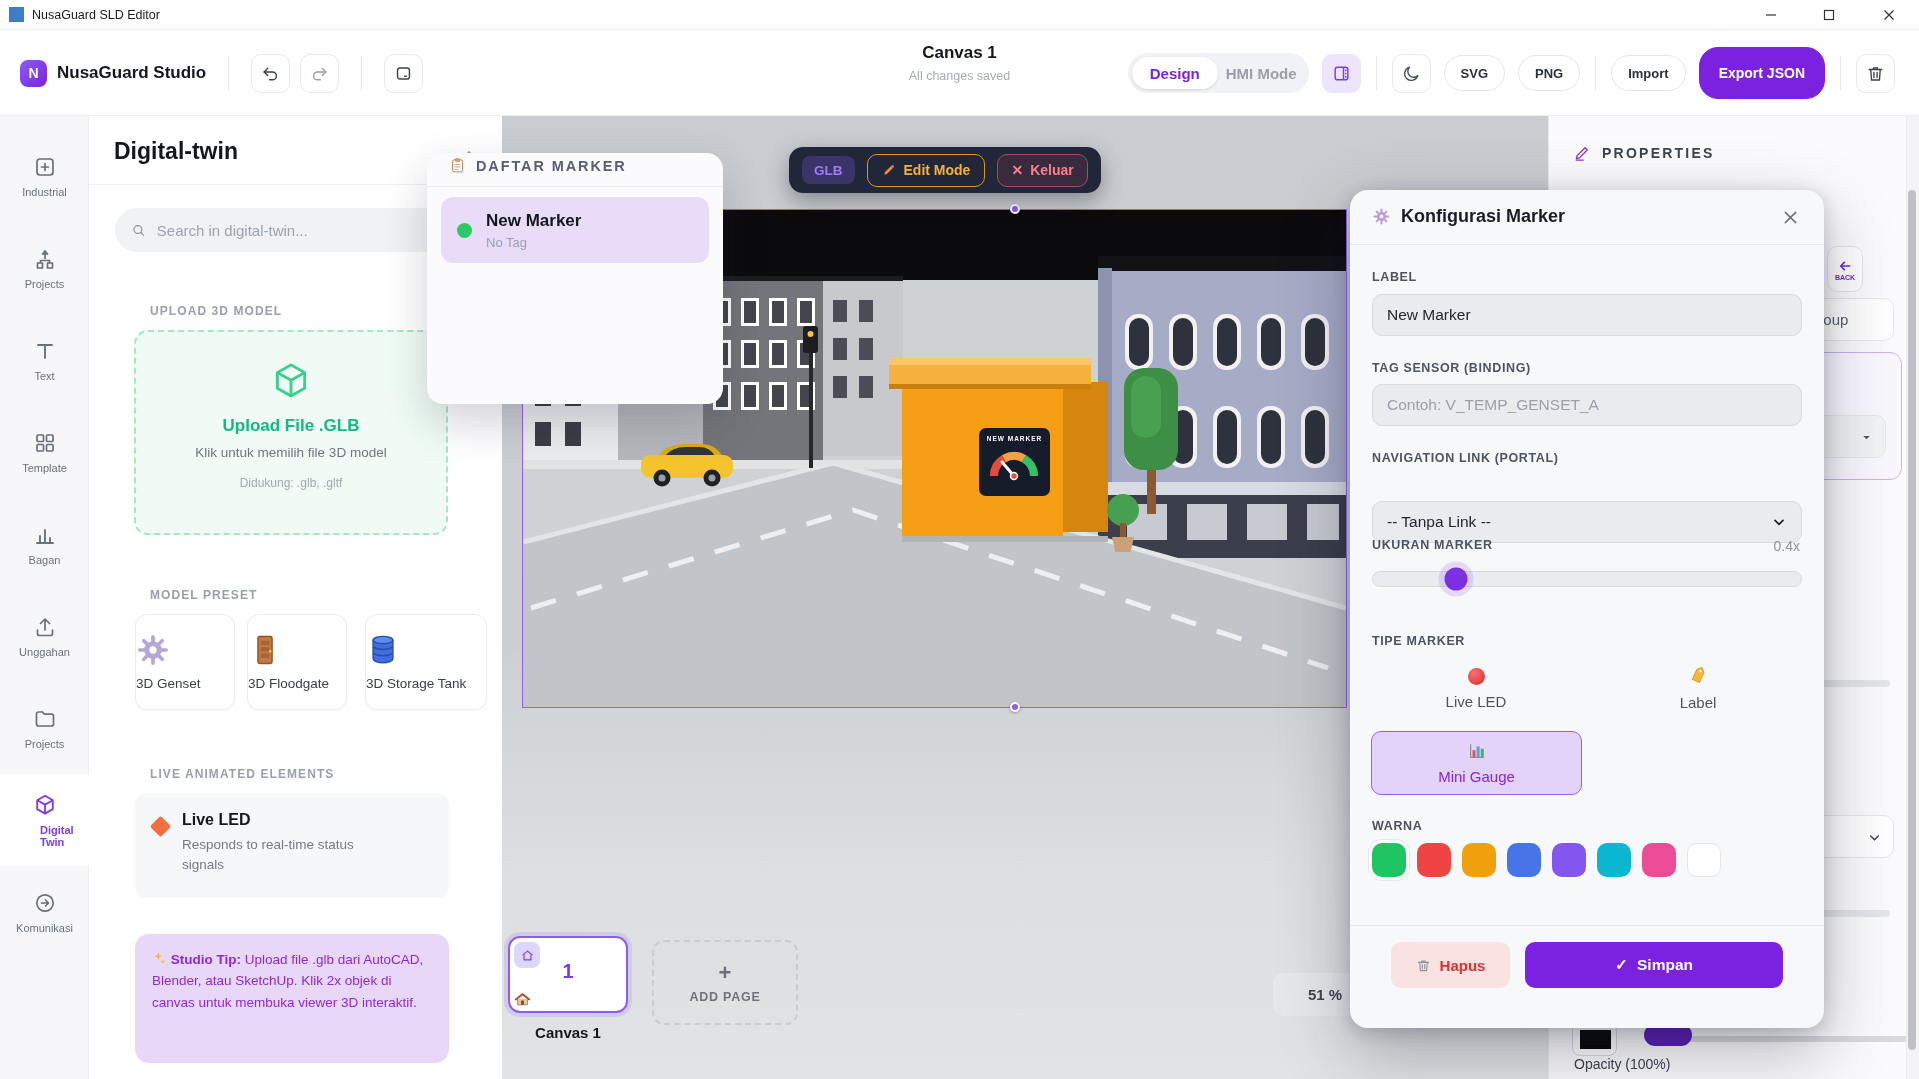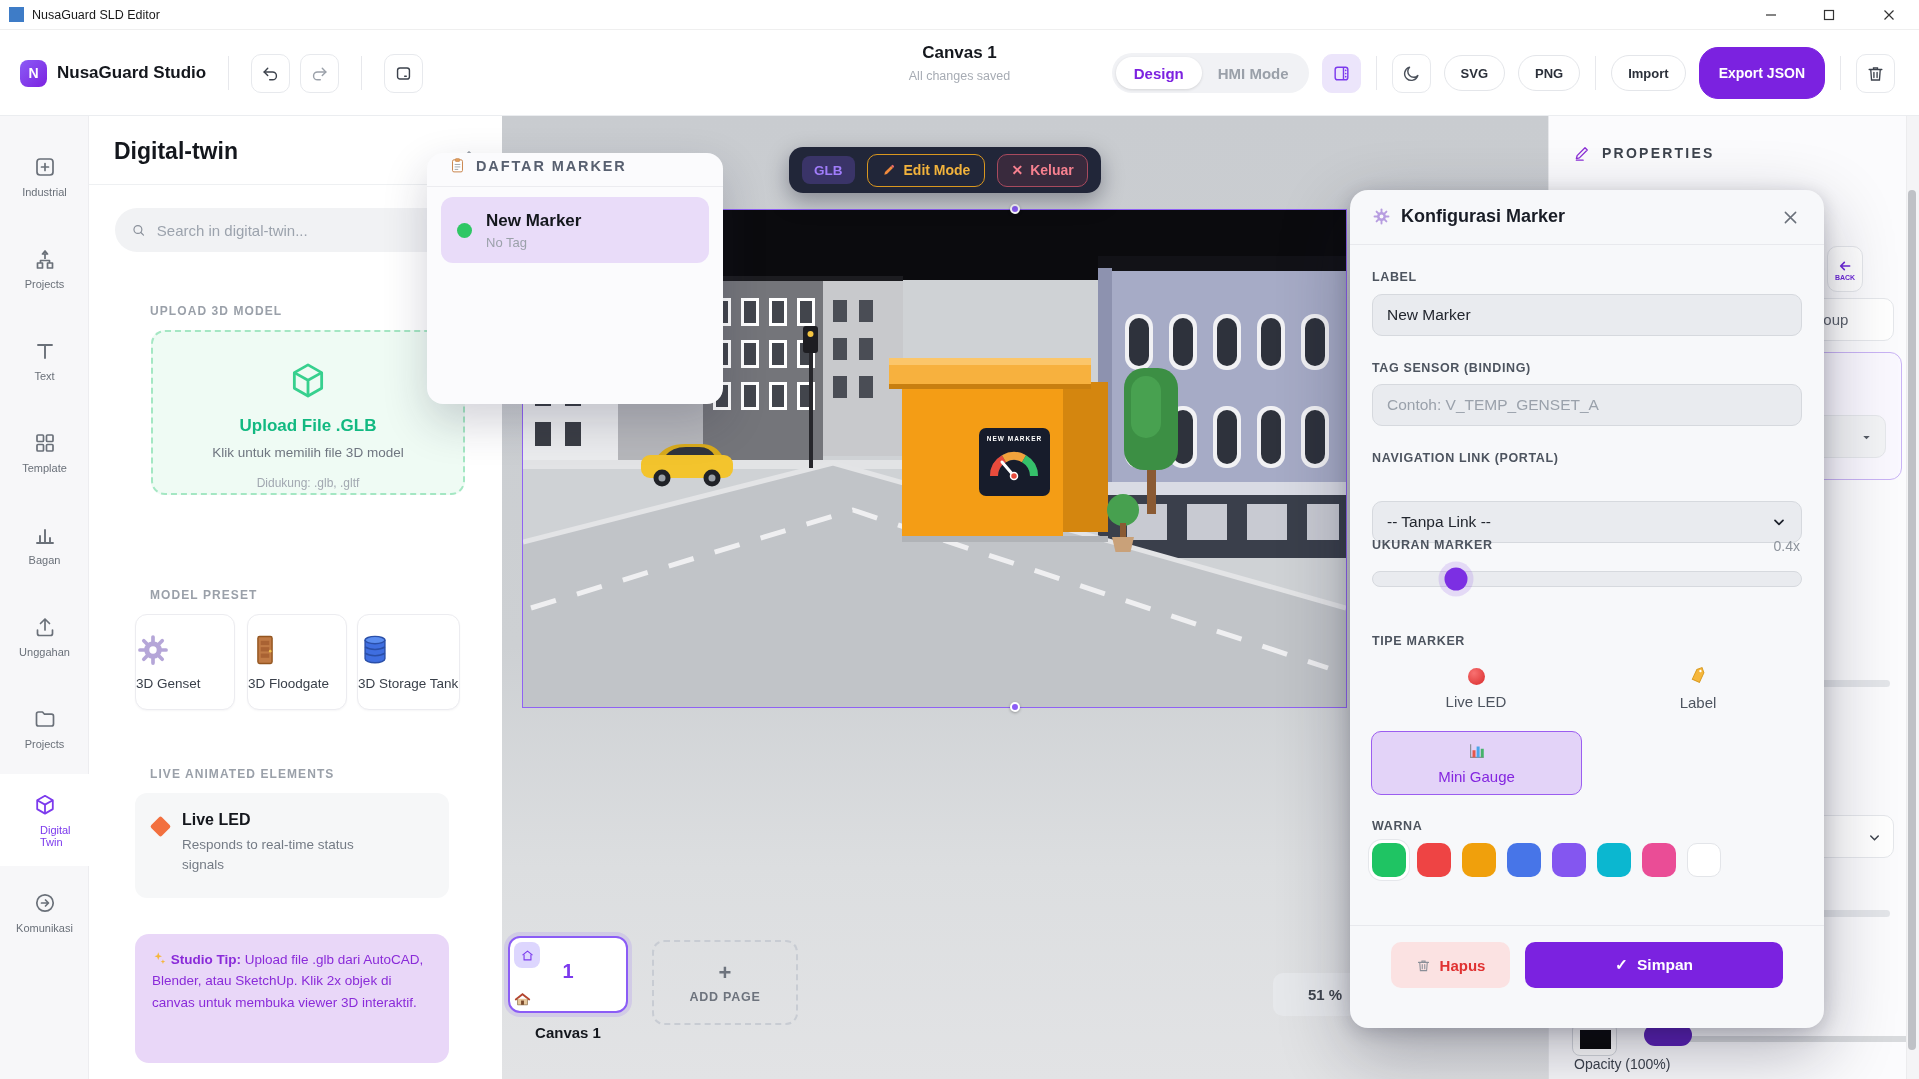--- a/index.html
+++ b/index.html
@@ -24,42 +24,42 @@
   .vdiv { width:1px; height:34px; background:#e7e8ec; margin:0 12px; }
   .iconbtn { width:39px; height:39px; border-radius:10px; border:1px solid #e7e9ed; background:#fff; display:flex; align-items:center; justify-content:center; color:#3c424c; }
   .iconbtn.lav { background:#ece5fb; border-color:#ece5fb; color:#7c3aed; }
   .iconbtn svg { width:19px; height:19px; }
   .hcenter { position:absolute; left:50%; top:13px; transform:translateX(-50%); text-align:center; width:300px; }
   .hcenter .ctitle { font-size:17px; font-weight:bold; color:#14171d; }
   .hcenter .cstatus { font-size:12.5px; color:#a7acb4; margin-top:6px; }
   .hright { position:absolute; right:24px; top:0; height:86px; display:flex; align-items:center; gap:13px; }
   .seg { height:40px; background:#f1f2f5; border-radius:20px; display:flex; align-items:center; padding:4px; }
   .seg .on  { height:32px; padding:0 18px; border-radius:16px; background:#fff; box-shadow:0 1px 3px rgba(0,0,0,.12); color:#7c22e0; font-weight:bold; font-size:15px; display:flex; align-items:center; }
-  .seg .off { padding:0 16px; color:#9aa0a9; font-weight:bold; font-size:15px; }
+  .seg .off { padding:0 8px; color:#9aa0a9; font-weight:bold; font-size:15px; }
   .pill { height:36px; padding:0 16px; border:1px solid #e4e6ea; border-radius:18px; background:#fff; font-weight:bold; font-size:13px; color:#2b303a; display:flex; align-items:center; }
   .pill.primary { background:#7b22e0; border-color:#7b22e0; color:#fff; font-size:14px; height:52px; border-radius:19px; padding:0 19px; }
 
   
   .rail { left:0; top:116px; width:89px; height:963px; background:#f7f7f9; border-right:1px solid #ededf0; padding-top:14px; }
   .railitem { width:89px; height:92px; display:flex; flex-direction:column; align-items:center; justify-content:center; gap:7px; color:#6a7079; }
   .railitem svg { width:24px; height:24px; }
   .railitem span { font-size:11px; }
   .railitem.active { background:#fff; color:#7c3aed; }
-  .railitem.active span { font-weight:normal;margin-left:40px; }
+  .railitem.active span { font-weight:bold;margin-left:40px; }
 
   
   .panel { left:89px; top:116px; width:413px; height:963px; background:#fff; }
   .ptitle { left:25px; top:22px; font-size:23px; font-weight:bold; color:#14171d; }
   .pedit { left:368px; top:32px; color:#9aa0a9; }
   .pdivider { left:0; top:68px; width:413px; height:1px; background:#eef0f2; }
   .search { left:26px; top:92px; width:394px; height:44px; background:#f1f2f4; border-radius:22px; display:flex; align-items:center; padding:0 16px; gap:10px; }
   .search input { border:none; outline:none; background:transparent; font-size:15px; color:#353b45; width:100%; font-family:inherit; }
   .search input::placeholder { color:#9ca3ad; }
   .sectlabel { font-size:12px; font-weight:bold; letter-spacing:.09em; color:#9aa0a9; }
-  .upbox { left:62px; top:214px; width:314px; height:165px; background:#effbf4; border:2px dashed #a4e7c3; border-radius:14px; text-align:center; }
+  .upbox { left:45px; top:214px; width:314px; height:205px; background:#effbf4; border:2px dashed #a4e7c3; border-radius:14px; text-align:center; }
   .upbox .t1 { margin-top:14px; font-size:17px; font-weight:bold; color:#12b981; }
   .upbox .t2 { margin-top:9px; font-size:13.5px; color:#6f7680; }
   .upbox .t3 { margin-top:16px; font-size:12px; color:#a2a8b1; }
   .presetcard { top:498px; width:100px; height:96px; background:#fff; border:1px solid #ececf0; border-radius:12px; box-shadow:0 1px 2px rgba(20,20,40,.04); display:flex; flex-direction:column; align-items:flex-start; justify-content:center; gap:9px; }
   .presetcard span { font-size:13.5px; color:#3a404a; }
   .livecard { left:46px; top:677px; width:314px; height:105px; background:#f6f7f8; border-radius:12px; display:flex; padding:18px 16px 0 18px; gap:14px; }
   .diamond { width:15px; height:15px; background:#f2703f; transform:rotate(45deg); border-radius:2px; margin-top:8px; flex:none; }
   .livecard .lt1 { font-size:16px; font-weight:bold; color:#14171d; }
   .livecard .lt2 { font-size:13.5px; color:#747b85; margin-top:6px; line-height:1.45; }
   .tip { left:46px; top:818px; width:314px; height:129px; background:#e9d7f8; border-radius:14px; padding:15px 17px; font-size:13.5px; line-height:1.58; color:#8a2bd9; }
@@ -327,21 +327,21 @@
     <div class="abs presetcard" style="left:158px">
       <svg viewBox="0 0 24 24" width="34" height="34">
           <rect x="7" y="2.5" width="10" height="19" rx="1.2" fill="#c07a45" stroke="#93551f"></rect>
           <rect x="9" y="5.5" width="6" height="3" fill="#a96233"></rect>
           <rect x="9" y="10" width="6" height="3" fill="#a96233"></rect>
           <rect x="9" y="14.5" width="6" height="3" fill="#a96233"></rect>
           <circle cx="15.7" cy="12.8" r=".9" fill="#f0c14b"></circle>
         </svg>
       <span>3D Floodgate</span>
     </div>
-    <div class="abs presetcard" style="left:268px; width:103px">
+    <div class="abs presetcard" style="left:276px; width:122px">
       <svg viewBox="0 0 24 24" width="34" height="34">
           <path d="M5 5v13.2c0 1.5 3.1 2.8 7 2.8s7-1.3 7-2.8V5" fill="#3f6ee0" stroke="#2a4fa8"></path>
           <ellipse cx="12" cy="5" rx="7" ry="2.6" fill="#5b8df0" stroke="#2a4fa8"></ellipse>
           <path d="M5 9.8c1.6 1.1 4 1.8 7 1.8s5.4-.7 7-1.8M5 14.2c1.6 1.1 4 1.8 7 1.8s5.4-.7 7-1.8" stroke="#2a4fa8" fill="none"></path>
         </svg>
       <span>3D Storage Tank</span>
     </div>
     <div class="abs sectlabel" style="left:61px; top:651px">LIVE ANIMATED ELEMENTS</div>
     <div class="abs livecard">
       <span class="diamond"></span>

